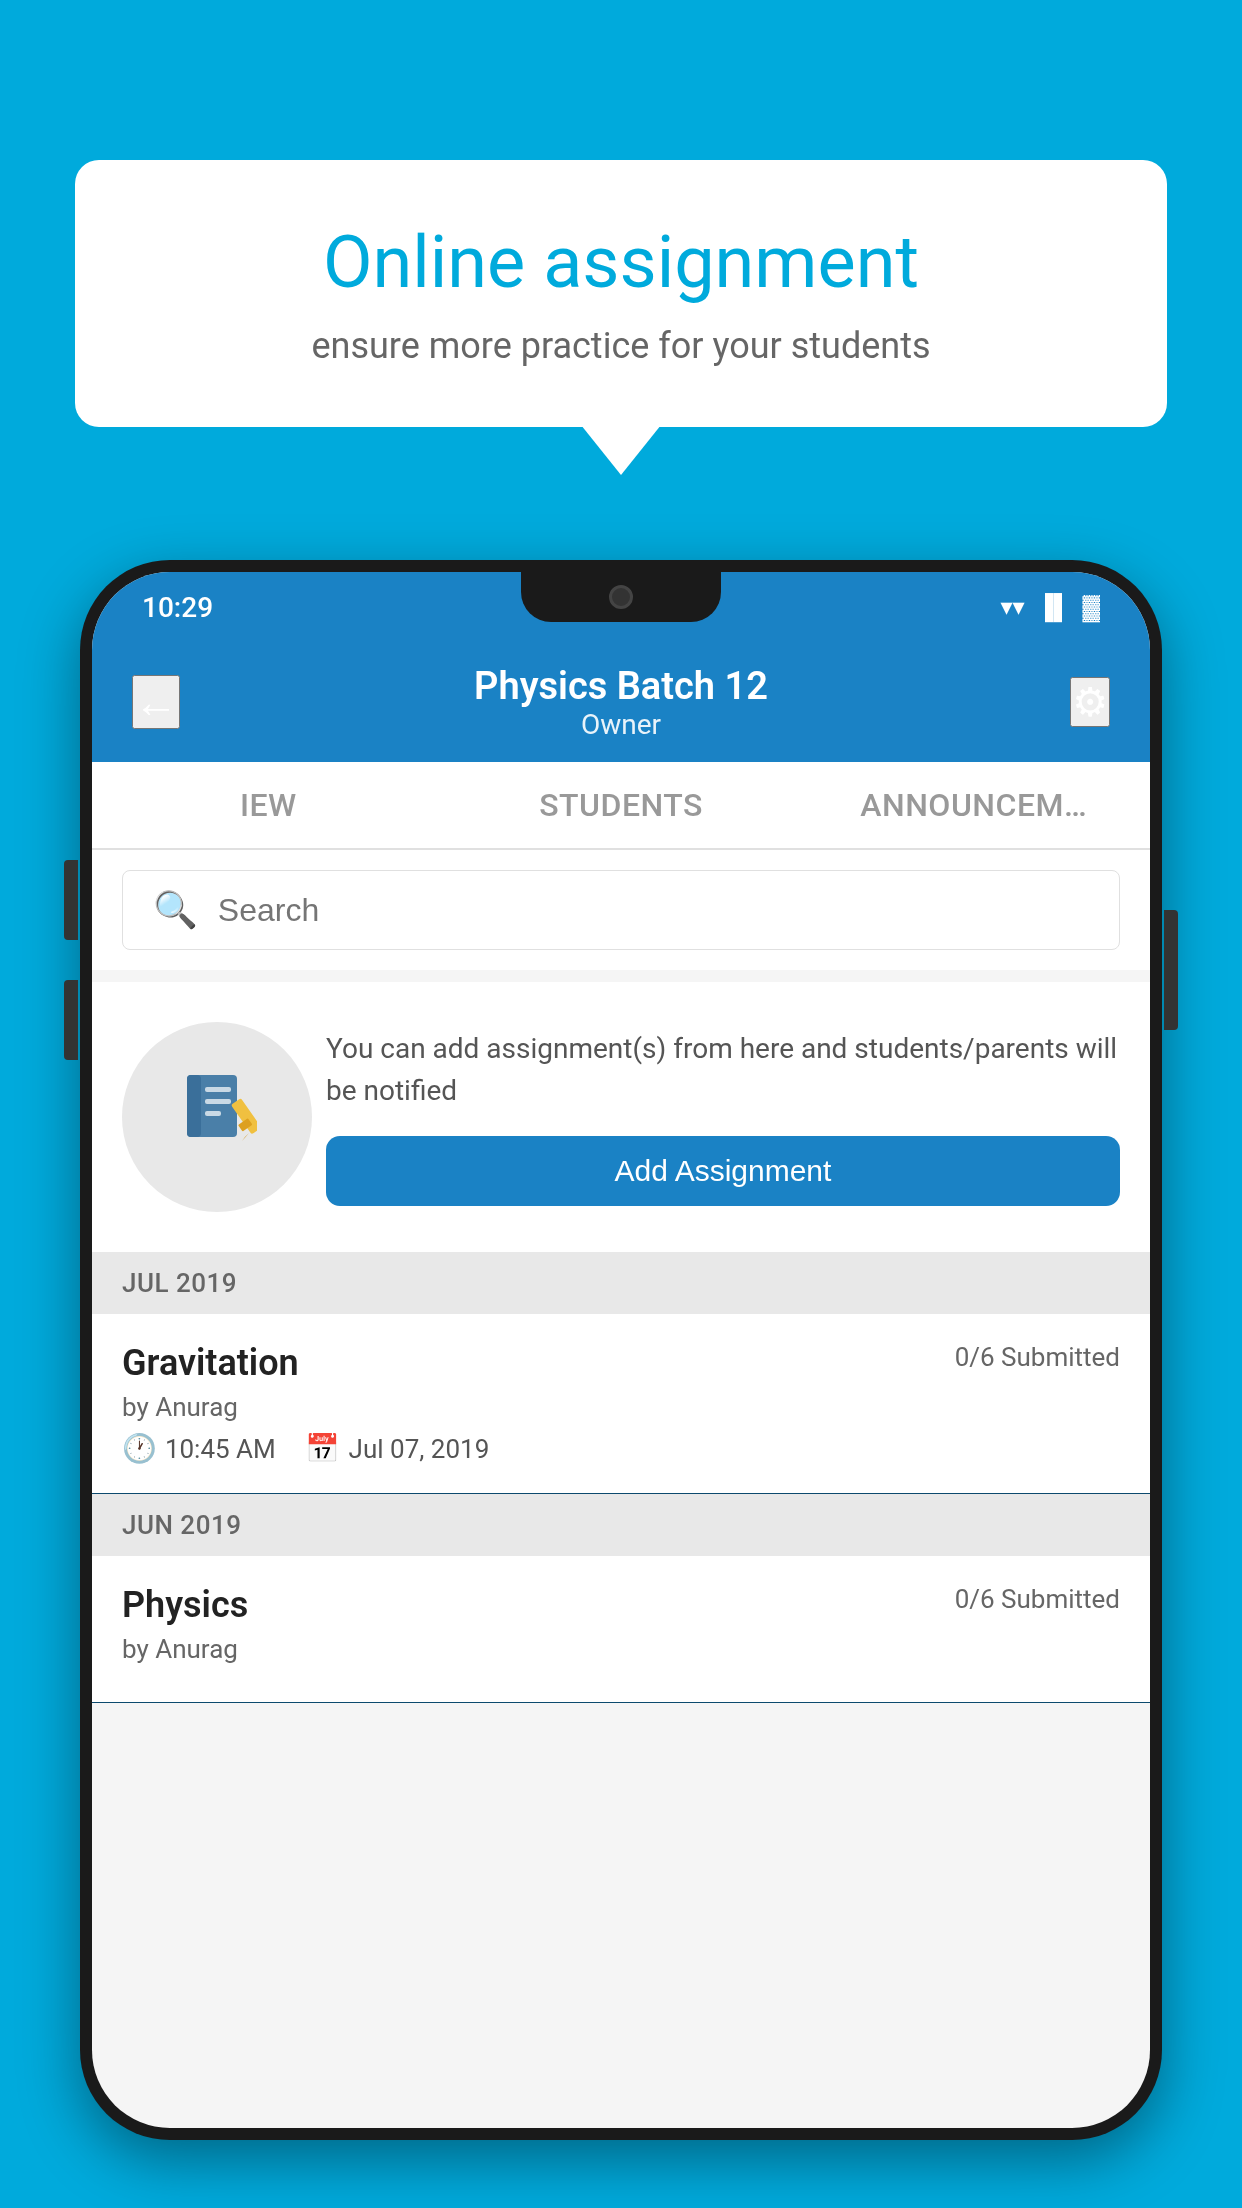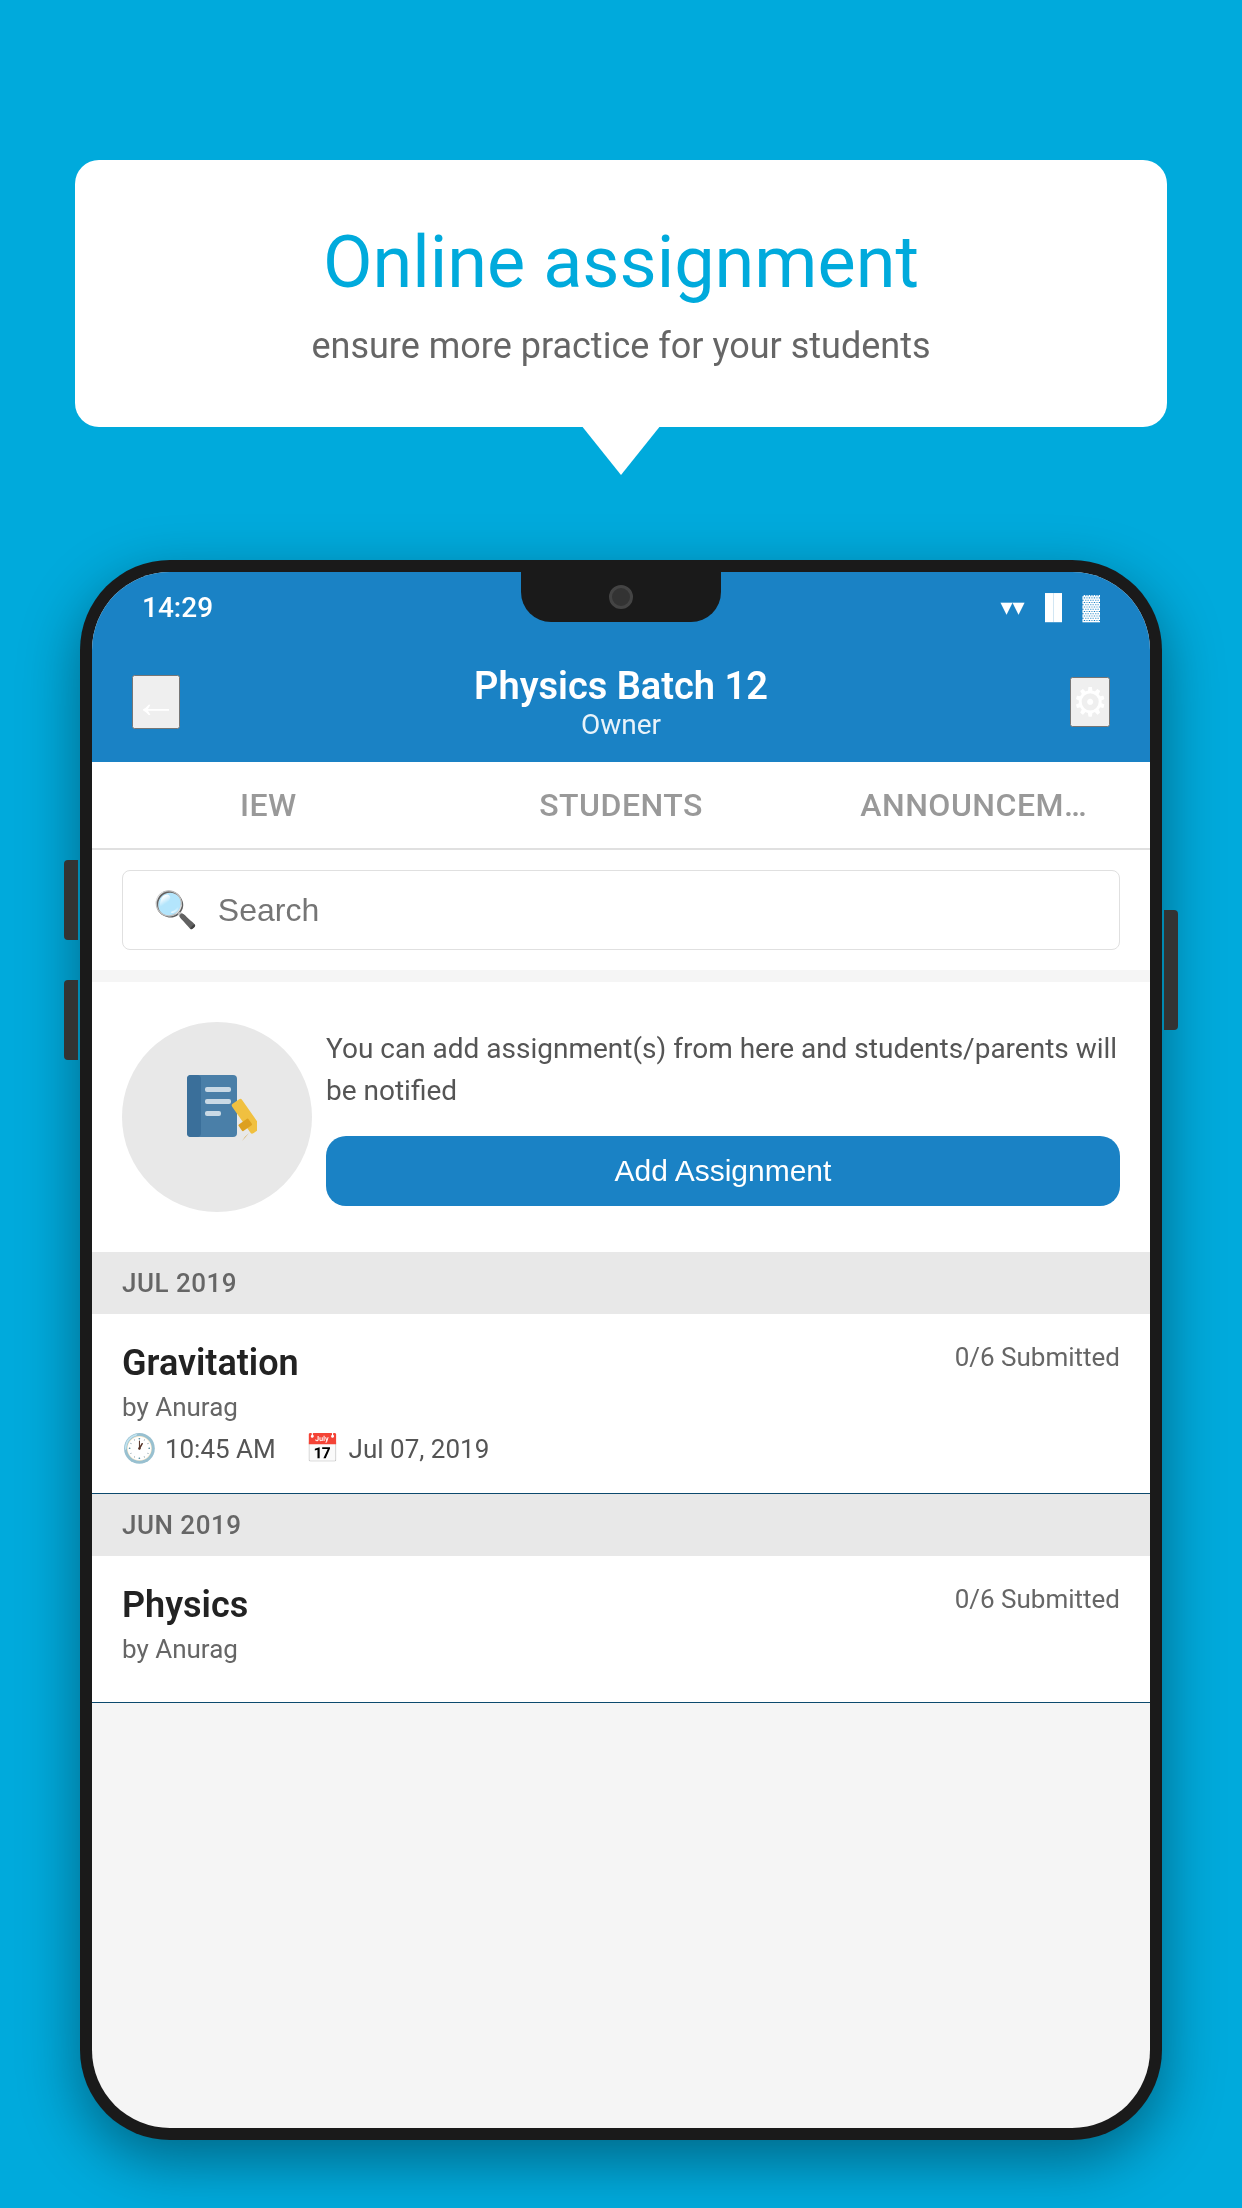--- a/index.html
+++ b/index.html
@@ -248,21 +248,21 @@
     .promo-text {
       font-size: 28px;
       color: #555;
       line-height: 1.5;
       margin-bottom: 24px;
     }
     .add-assignment-btn {
       background: #1a82c5;
       color: white;
       border: none;
-      border-radius: 20px;
+      border-radius: 14px;
       height: 70px;
       padding: 4px 36px;
       font-size: 30px;
       font-weight: 500;
       cursor: pointer;
       width: 100%;
     }
 
     
     .section-header {
@@ -361,21 +361,21 @@
     <div class="side-btn-left"></div>
     <div class="side-btn-left2"></div>
     <div class="side-btn-right"></div>
 
     <div class="phone-screen">
       <div class="notch">
         <div class="notch-camera"></div>
       </div>
 
       <div class="status-bar">
-        <span class="status-time">14:29</span>
+        <span class="status-time">10:29</span>
         <div class="status-icons">
           <span class="status-icon">▾▾</span>
           <span class="status-icon">▐▌</span>
           <span class="status-icon">▓</span>
         </div>
       </div>
 
       <div class="app-header">
         <button class="header-back">←</button>
         <div class="header-title-wrap">

